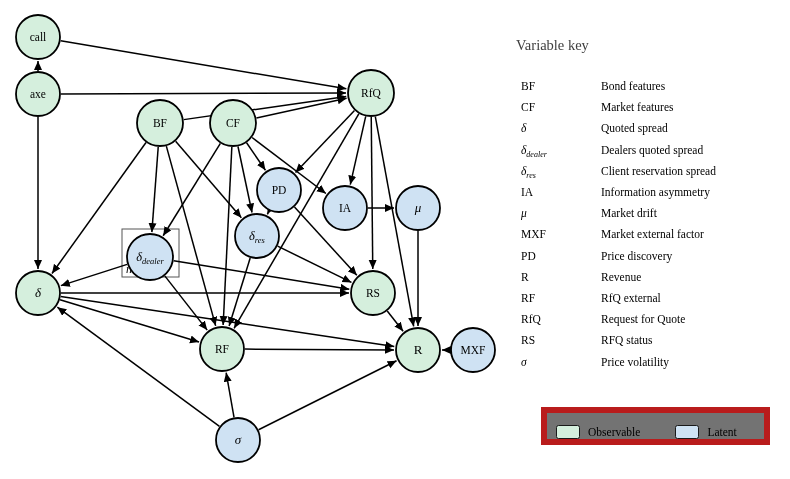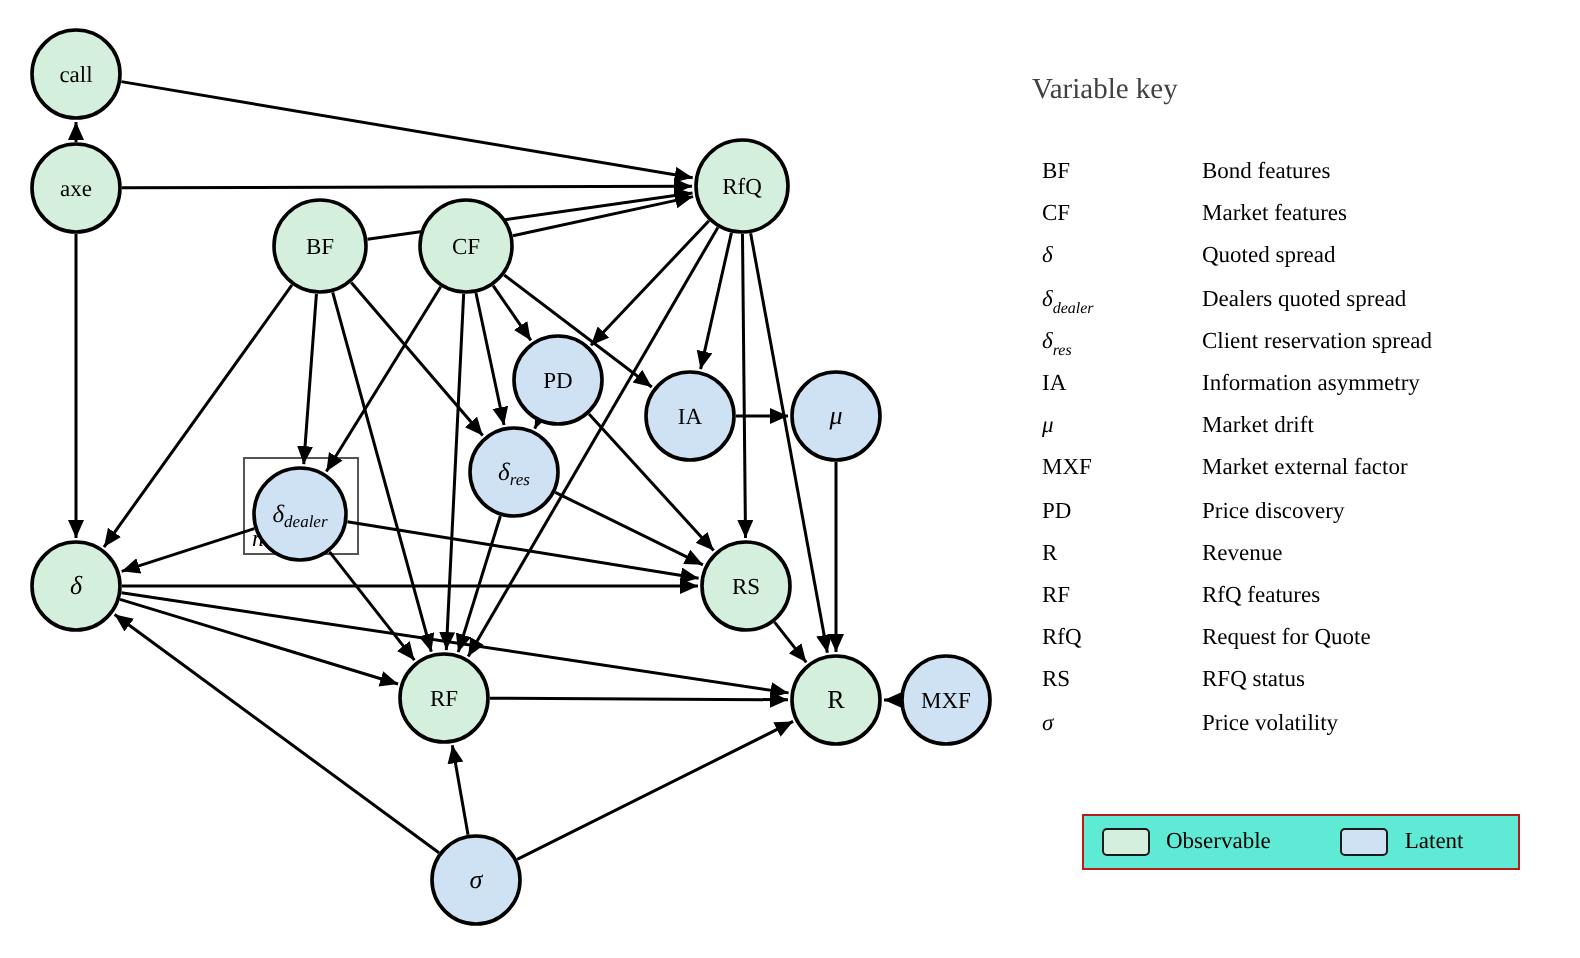--- a/index.html
+++ b/index.html
@@ -8,21 +8,21 @@
   #graph-svg{position:absolute;left:0;top:0;}
   #key-panel{position:absolute;left:516px;top:0;width:270px;}
   #key-title{position:absolute;left:0;top:37px;font-size:14.5px;color:#404040;}
   #key-rows{position:absolute;left:5px;top:0;width:260px;}
   .key-row{position:absolute;left:0;width:260px;font-size:11.5px;color:#000;white-space:nowrap;}
   .key-symbol{position:absolute;left:0;top:0;}
   .key-desc{position:absolute;left:80px;top:0;}
   .sym-italic{font-style:italic;}
   .key-symbol sub{font-size:8px;}
   #legend-box{position:absolute;left:541px;top:407px;width:217px;height:26px;
-              border:1px solid #b91c1c;background:#5eead4;display:flex;align-items:center;}
+              border:6px solid #b91c1c;background:#737373;display:flex;align-items:flex-end;}
   .legend-item{display:flex;align-items:center;}
   .legend-swatch{width:22px;height:12px;border:1.2px solid #1a1a1a;border-radius:2.5px;margin-right:8px;}
   .legend-label{font-size:11.5px;color:#000;}
   #legend-box .legend-item:first-child{margin-left:9px;}
   #legend-box .legend-item:last-child{margin-left:35px;}
 </style>
 </head>
 <body>
 
 <div id="stage">
@@ -176,21 +176,21 @@
         <div class="key-row" style="top: 249.6px;">
           <span class="key-symbol">PD</span>
           <span class="key-desc">Price discovery</span>
         </div>
         <div class="key-row" style="top: 270.8px;">
           <span class="key-symbol">R</span>
           <span class="key-desc">Revenue</span>
         </div>
         <div class="key-row" style="top: 292px;">
           <span class="key-symbol">RF</span>
-          <span class="key-desc">RfQ features</span>
+          <span class="key-desc">RfQ external</span>
         </div>
         <div class="key-row" style="top: 313.2px;">
           <span class="key-symbol">RfQ</span>
           <span class="key-desc">Request for Quote</span>
         </div>
         <div class="key-row" style="top: 334.4px;">
           <span class="key-symbol">RS</span>
           <span class="key-desc">RFQ status</span>
         </div>
         <div class="key-row" style="top: 355.6px;">

